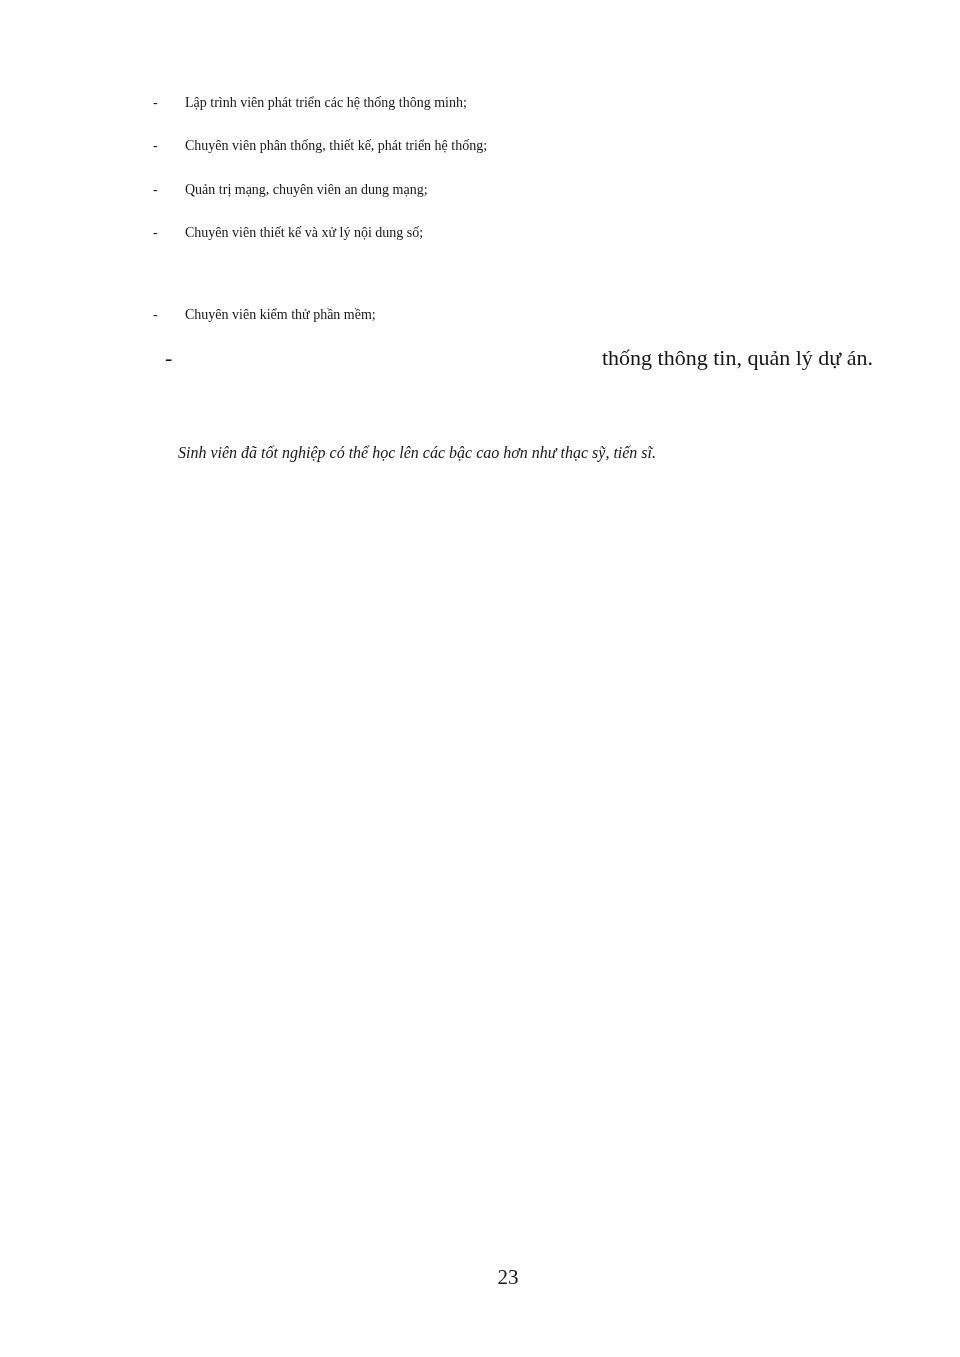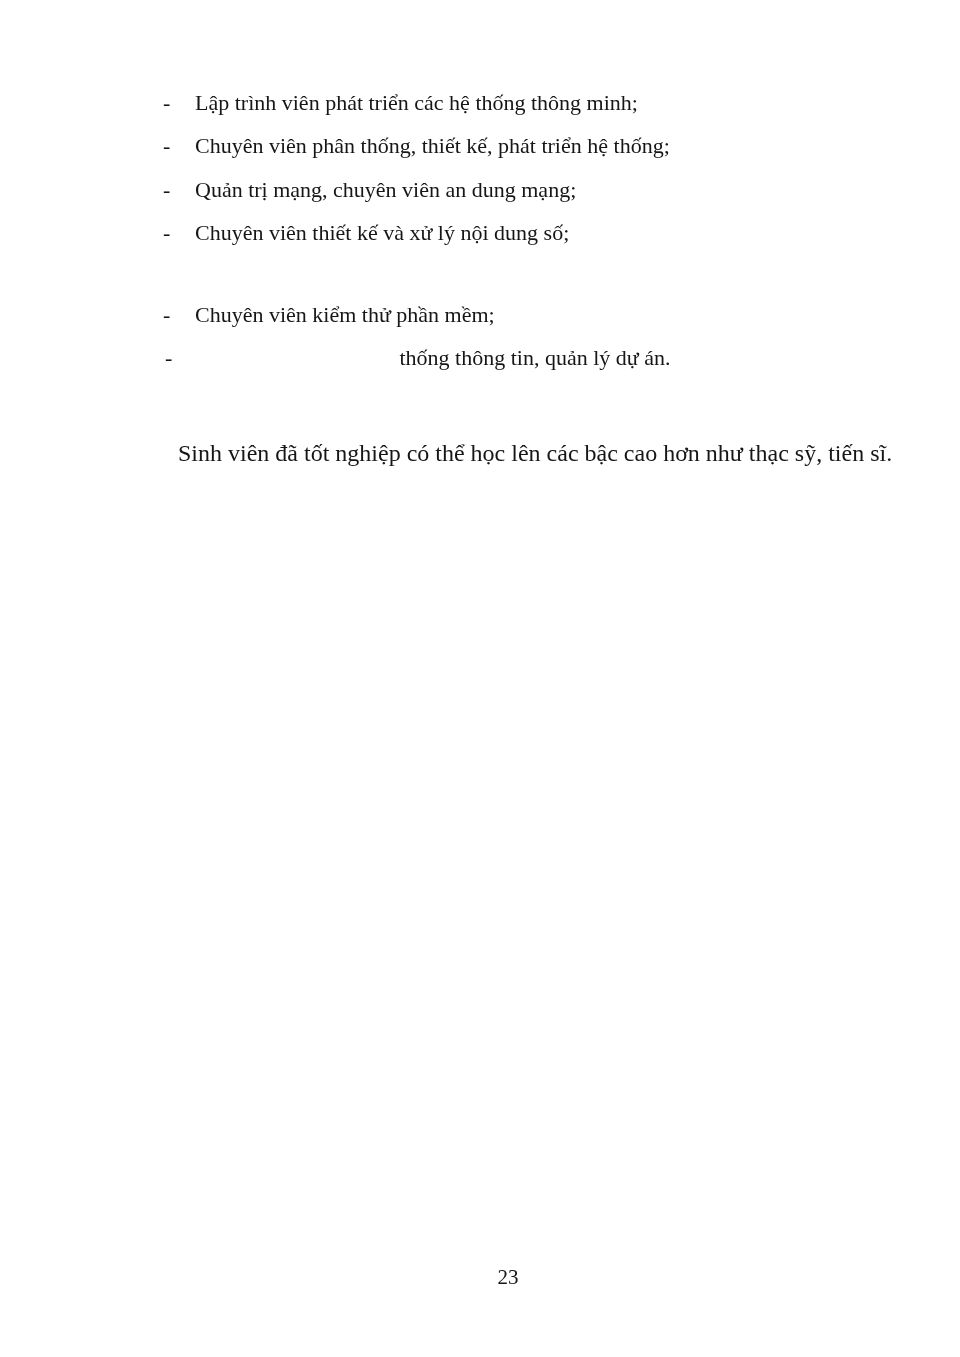--- a/index.html
+++ b/index.html
@@ -11,22 +11,22 @@
     position: relative;
     width: 960px;
     height: 1357px;
     background: #ffffff;
     font-family: "Liberation Serif", serif;
     color: #161616;
     overflow: hidden;
   }
   .bullet {
     position: absolute;
-    left: 163px;
-    font-size: 22px;
+    left: 153px;
+    font-size: 14px;
     line-height: 30px;
     white-space: nowrap;
   }
   .dash {
     display: inline-block;
     width: 32px;
   }
   .bullet-multiline {
     position: absolute;
     left: 197px;
@@ -38,37 +38,38 @@
   .bullet-multiline .dash-hang {
     position: absolute;
     left: -32px;
     top: 0;
   }
   .bm-line1 {
     text-align: justify;
     text-align-last: justify;
   }
   .bm-line2 {
-    text-align: center;
+    text-align: right;
   }
   .section-heading {
     position: absolute;
     left: 137px;
     top: 416px;
     font-size: 20px;
     line-height: 27px;
     white-space: nowrap;
   }
   .section-body {
     position: absolute;
     left: 178px;
     top: 438px;
-    font-size: 24px;
+    font-size: 16px;
     line-height: 30px;
     white-space: nowrap;
+    font-style: italic;
   }
   .page-number {
     position: absolute;
     left: 48px;
     top: 1262px;
     width: 920px;
     text-align: center;
     font-size: 21px;
     line-height: 30px;
   }

